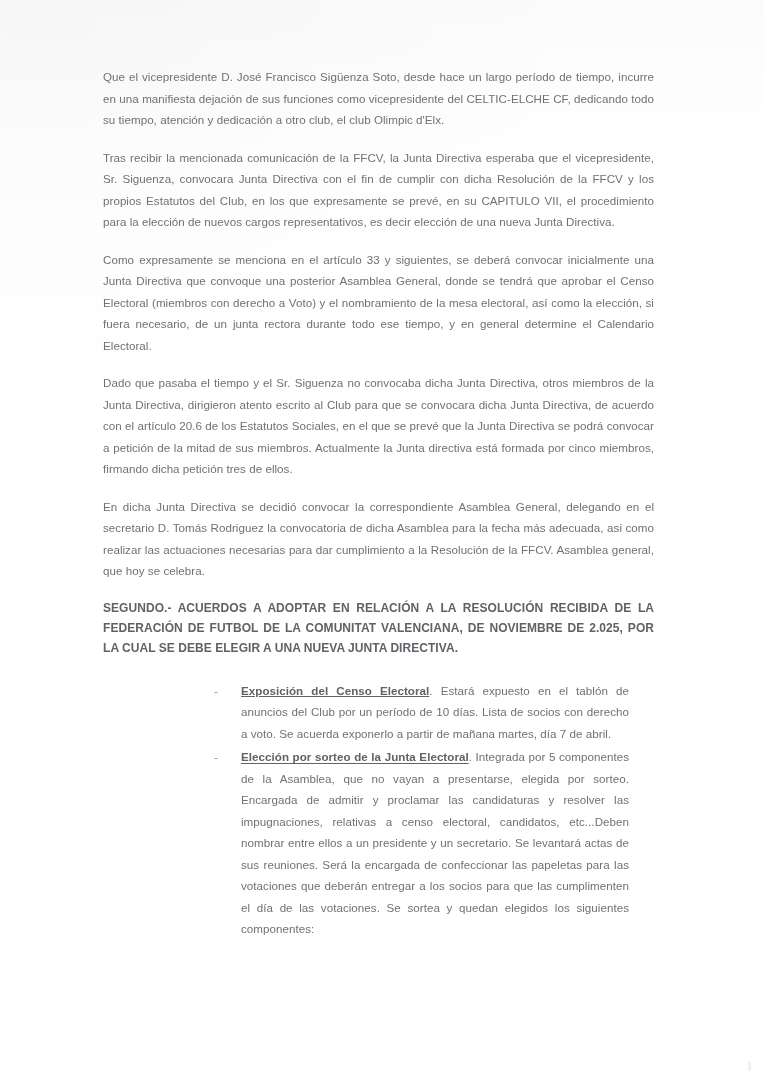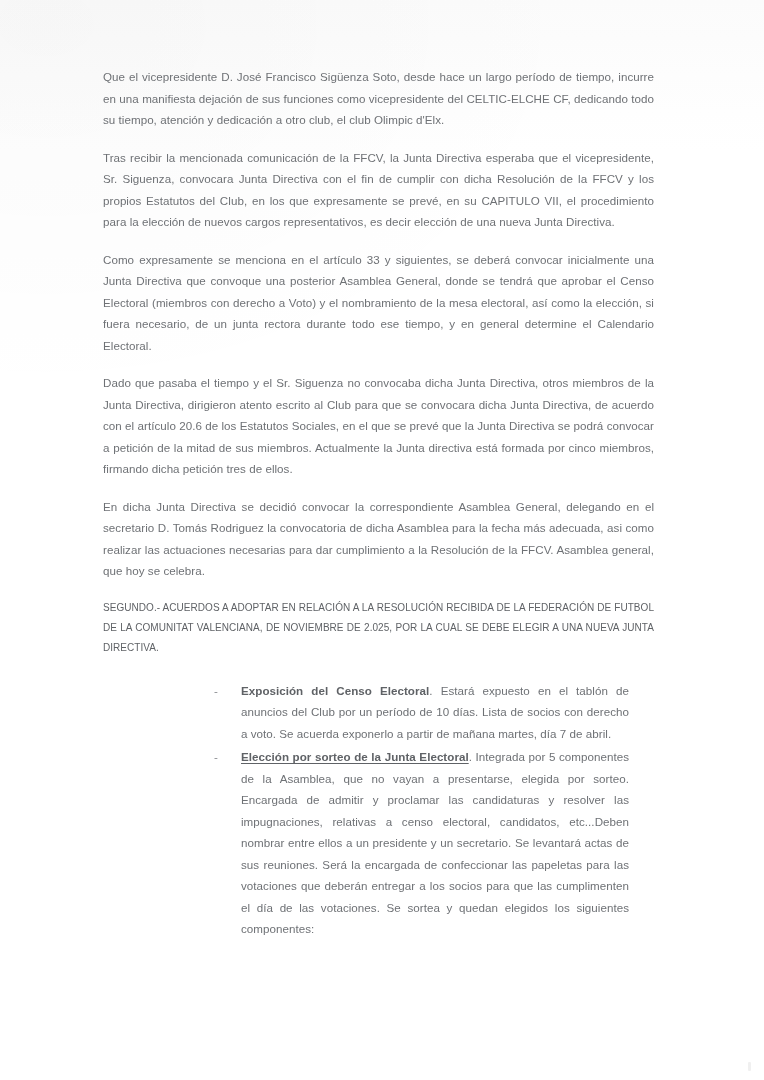--- a/index.html
+++ b/index.html
@@ -55,24 +55,24 @@
   .serif-name {
     font-family: "Liberation Serif", "DejaVu Serif", serif;
     font-size: 12.4px;
     letter-spacing: 0.2px;
     color: #76797d;
   }
 
   
   p.heading-block {
     margin: 16px 0 16px 0;
-    font-size: 10px;
+    font-size: 12px;
     line-height: 20px;
     color: #5f6266;
-    font-weight: normal;
+    font-weight: bold;
     text-align: justify;
     text-justify: inter-word;
     letter-spacing: 0.05px;
   }
 
   
   .calendar-list {
     margin: 22px 0 0 0;
     padding: 0;
     list-style: none;
@@ -94,20 +94,21 @@
     position: absolute;
     left: 0;
     top: 0;
     color: #8b8e92;
     font-size: 11.6px;
     line-height: 21.5px;
   }
   .lead {
     font-weight: bold;
     color: #5f6266;
+    text-decoration: underline;
   }
   .lead.underline {
     text-decoration: underline;
     text-underline-offset: 2px;
   }
 
   
   .speck {
     position: absolute;
     left: 748px;

